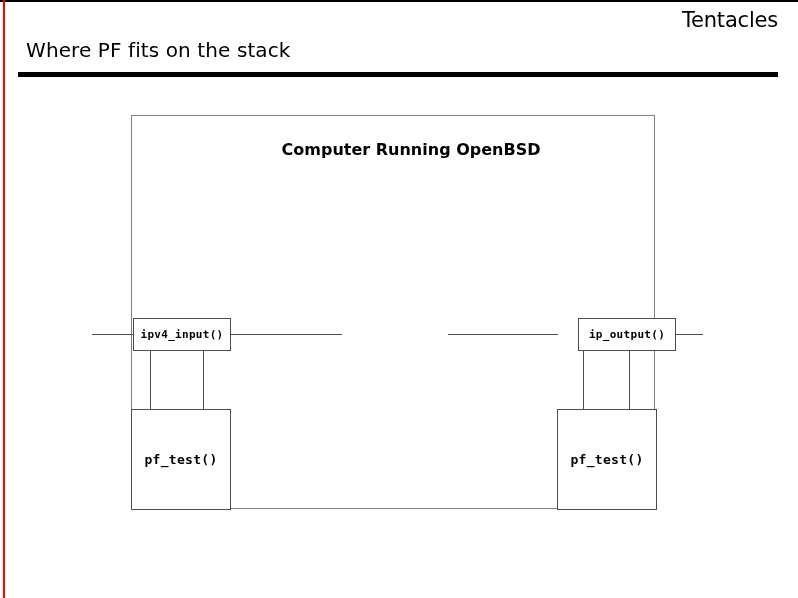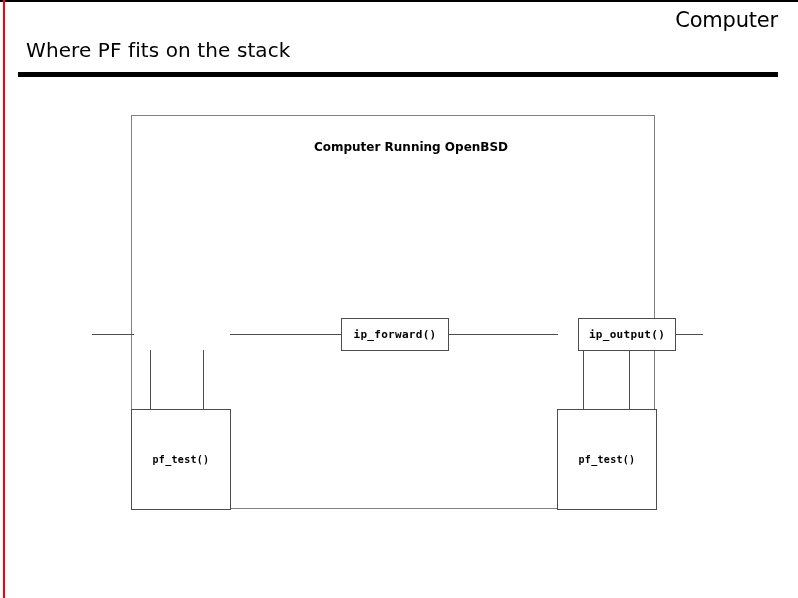--- a/index.html
+++ b/index.html
@@ -71,21 +71,21 @@
     border: 1px solid #808080;
     box-sizing: border-box;
     background: transparent;
   }
   .host-label {
     position: absolute;
     left: 131px; top: 140px;
     width: 560px;
     text-align: center;
     font-family: "DejaVu Sans", sans-serif;
-    font-size: 12px;
+    font-size: 16px;
     font-weight: bold;
     color: #000000;
   }
 
   
   .fnbox {
     position: absolute;
     border: 1px solid #4d4d4d;
     box-sizing: border-box;
     background: #ffffff;
@@ -105,21 +105,21 @@
 
   .pfbox {
     position: absolute;
     border: 1px solid #4d4d4d;
     box-sizing: border-box;
     background: #ffffff;
     display: flex;
     align-items: center;
     justify-content: center;
     font-family: "DejaVu Sans Mono", monospace;
-    font-size: 10px;
+    font-size: 13px;
     font-weight: bold;
     color: #000000;
     letter-spacing: 0.3px;
     z-index: 3;
   }
   .pf-in  { left: 131px; top: 409px; width: 100px; height: 101px; }
   .pf-out { left: 557px; top: 409px; width: 100px; height: 101px; }
 
   
   .hline {
@@ -146,21 +146,21 @@
   .tap-out-c { left: 629px; top: 350px; height: 60px; }
 </style>
 </head>
 <body>
 
 <div id="slide">
 
   <div class="top-rule"></div>
   <div class="left-accent"></div>
 
-  <div class="deck-name">Computer</div>
+  <div class="deck-name">Tentacles</div>
 
   <div class="slide-title">Where PF fits on the stack</div>
 
   <div class="title-rule"></div>
 
   <div id="diagram">
 
     <div class="host-box"></div>
 
     <div class="host-label">Computer Running OpenBSD</div>
@@ -168,22 +168,22 @@
     <div class="hline wire-left-ext"></div>
     <div class="hline wire-in-fwd"></div>
     <div class="hline wire-fwd-out"></div>
     <div class="hline wire-right-ext"></div>
 
     <div class="vline tap-in-a"></div>
     <div class="vline tap-in-b"></div>
     <div class="vline tap-out-a"></div>
     <div class="vline tap-out-c"></div>
 
+    <div class="fnbox fn-ipv4-input">ipv4_input()</div>
 
-    <div class="fnbox fn-ip-forward">ip_forward()</div>
 
     <div class="fnbox fn-ip-output">ip_output()</div>
 
     <div class="pfbox pf-in">pf_test()</div>
 
     <div class="pfbox pf-out">pf_test()</div>
 
   </div>
 </div>
 

